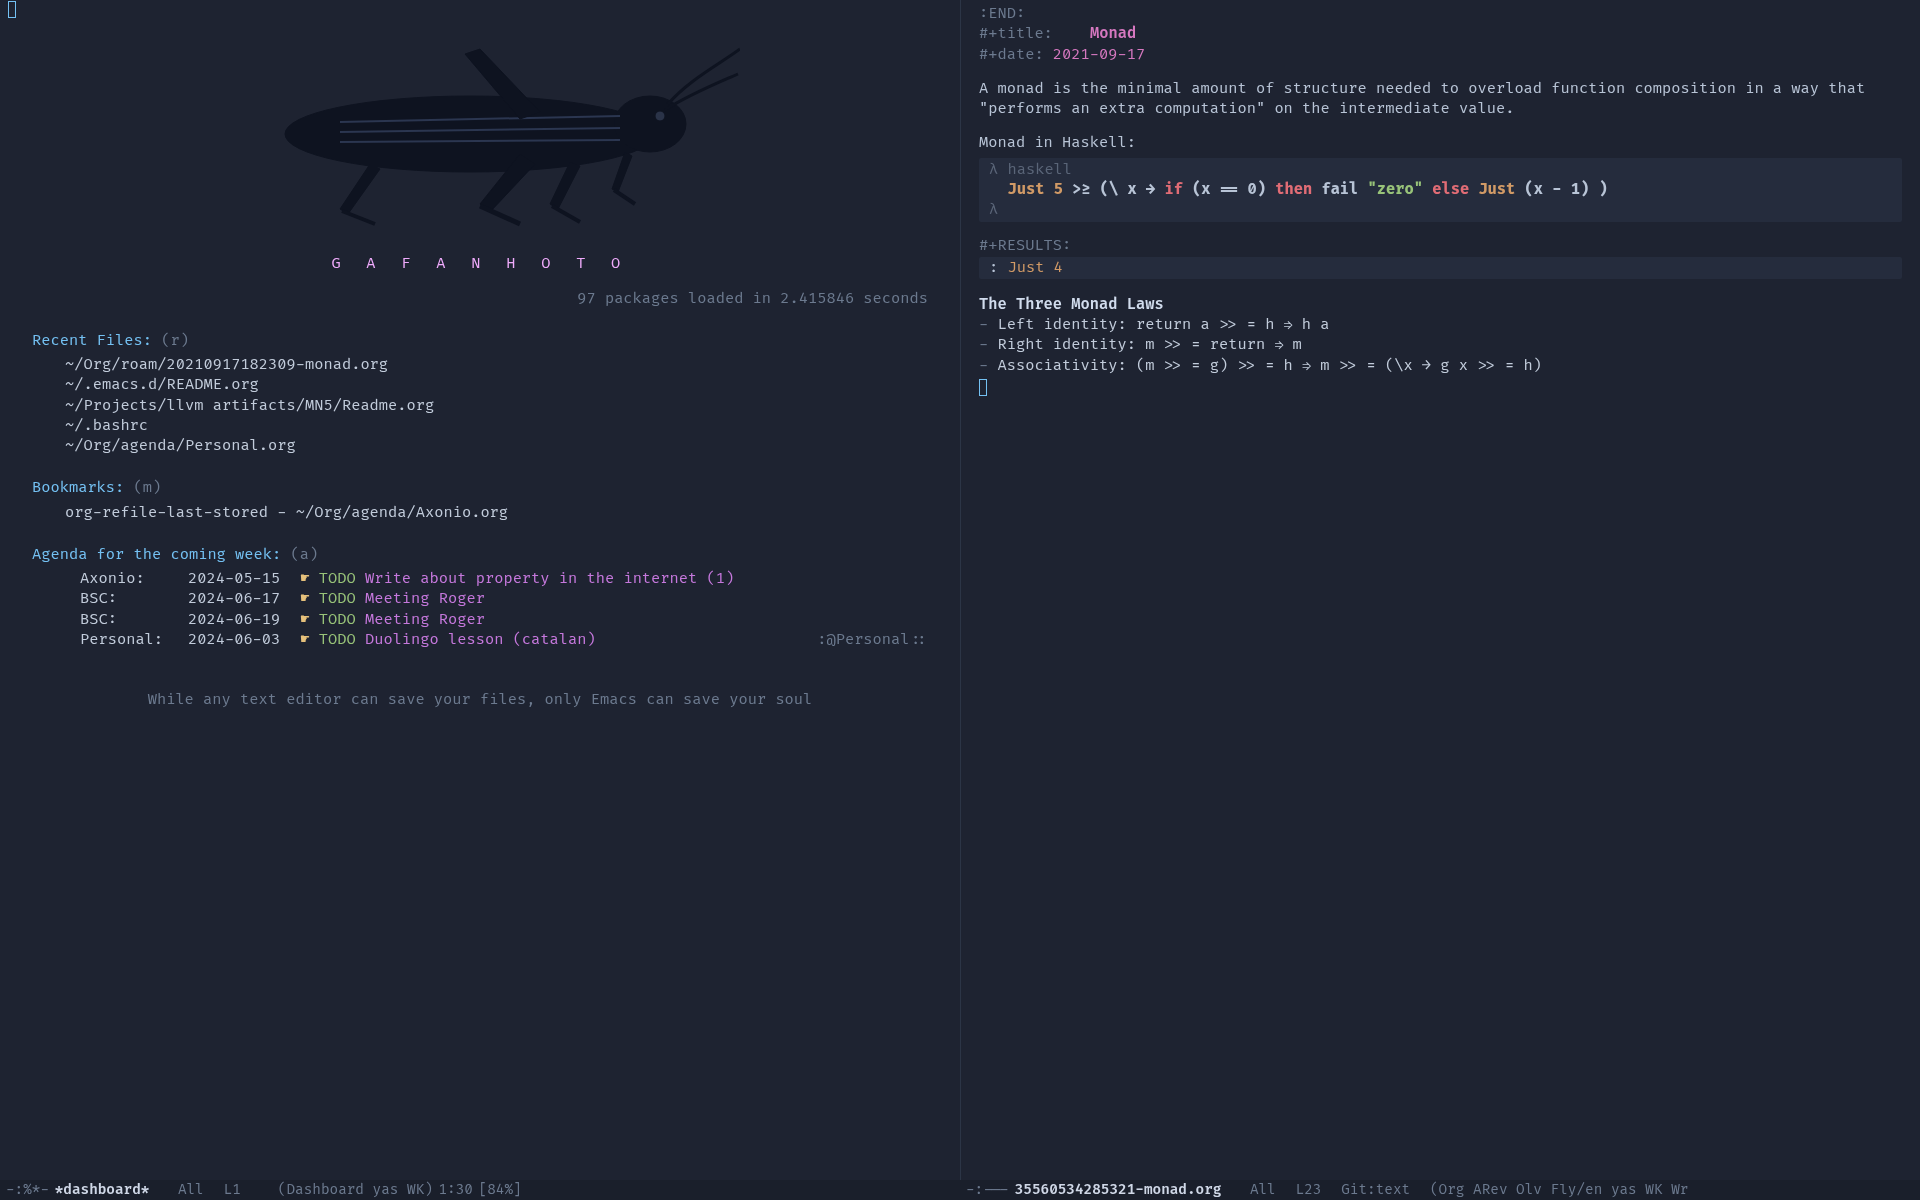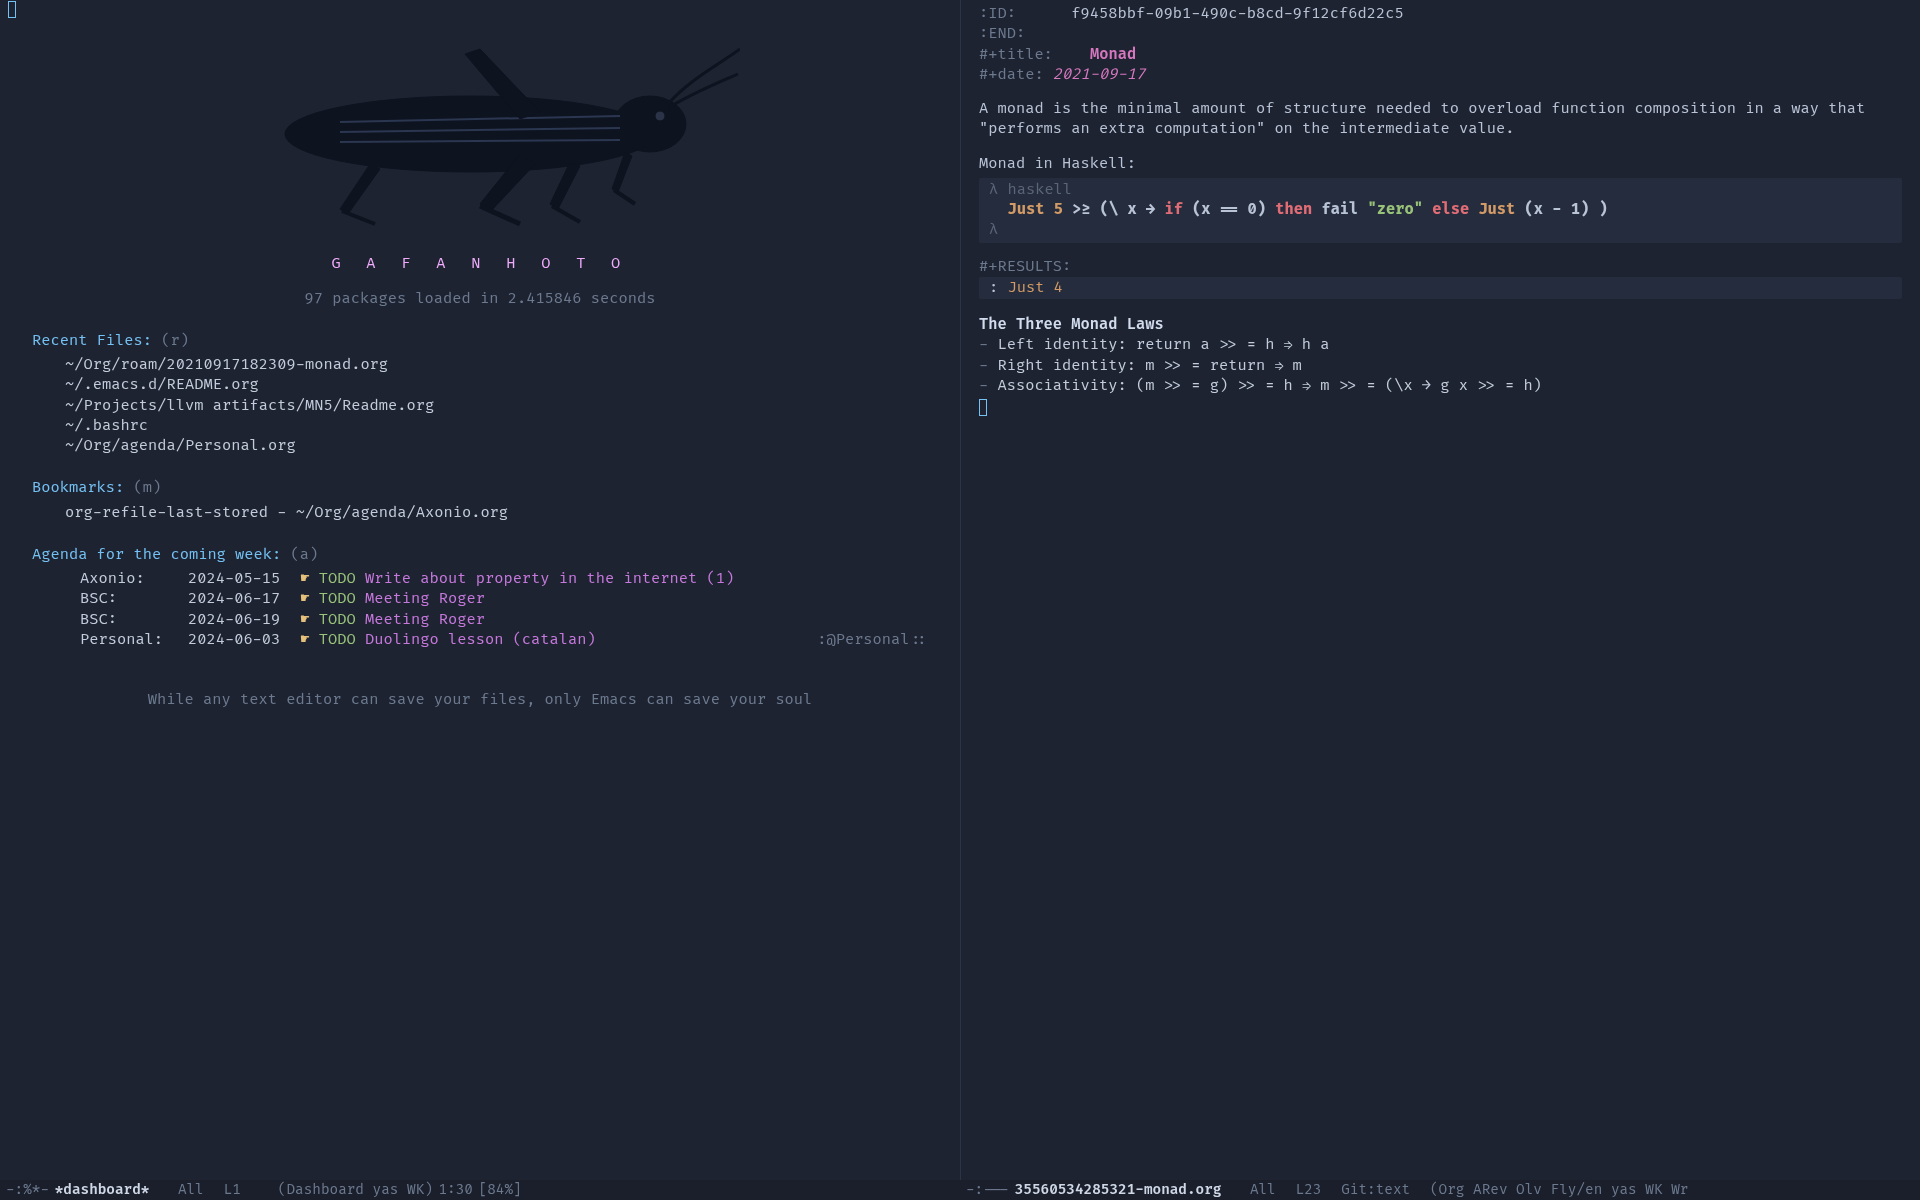--- a/index.html
+++ b/index.html
@@ -49,21 +49,21 @@
   .dash { padding: 4px 24px 0 24px; }
   .dash-banner { display:block; margin: 0 auto 10px auto; max-width:520px; }
   .dash-banner svg { width:100%; height:auto; display:block; }
   .dash-title {
     text-align:center;
     color:#f0abfc;
     letter-spacing: 0.55em;
     font-size:15px;
     margin: 6px 0 14px 0;
   }
-  .dash-status { text-align:center; color:var(--muted); margin-bottom:22px; }
+  .dash-status { text-align:right; color:var(--muted); margin-bottom:22px; }
 
   .section { margin: 0 0 22px 0; }
   .sec-title { color:var(--blue); display:inline; }
   .sec-key { color:var(--muted); }
   .list { list-style:none; margin-top:4px; }
   .list li { padding-left: 2.2em; color:#c2ccdb; }
 
   .agenda-line { padding-left:3.2em; white-space:pre; }
   .ag-cat   { color:#c2ccdb; display:inline-block; min-width:7.2em; }
   .ag-date  { color:#c2ccdb; display:inline-block; min-width:7.2em; margin-right:0.3em;}
@@ -73,21 +73,21 @@
   .ag-tag   { color:var(--muted); float:right; }
 
   .footer-quote { color:var(--muted); text-align:center; margin-top:40px; }
 
   
   .org { padding: 4px 10px 0 10px; }
   .org .drawer-kw { color:var(--muted); }
   .org .prop-val { color:#b8c4d6; }
   .org .meta-kw { color:var(--muted); }
   .org .meta-title { color:var(--pink); font-weight:600;padding-left:28px; }
-  .org .meta-date { color:var(--pink);font-style:italic; }
+  .org .meta-date { color:var(--pink); }
   .org p { margin: 14px 0; }
   .code-block { background:var(--bg-code); padding:2px 10px; border-radius:2px; margin:4px 0; }
   .code-block .lam, .code-block .hdr { color:var(--muted2); }
   .code-block .code-line { display:block; white-space:pre;font-weight:bold; }
   .cc-kw { color:var(--red); }
   .cc-const { color:var(--orange); }
   .cc-sym { color:#b8c4d6; }
   .cc-str { color:var(--green); }
 
   .results-block { background:var(--bg-code); padding:1px 10px; border-radius:2px; }
@@ -176,24 +176,20 @@
           <div class="agenda-line"><span class="ag-cat">Personal:</span><span class="ag-date">2024-06-03</span><span class="ag-mark">☛ </span><span class="todo-kw">TODO</span> <span class="ag-title">Duolingo lesson (catalan)</span><span class="ag-tag">:@Personal::</span></div>
         </div>
       </div>
 
       <div class="footer-quote">While any text editor can save your files, only Emacs can save your soul</div>
     </div>
   </div>
 
   <div class="window">
     <div class="org">
-      <div>
-        <span class="drawer-kw">:ID:</span>&nbsp;&nbsp;&nbsp;&nbsp;&nbsp;
-        <span class="prop-val">f9458bbf-09b1-490c-b8cd-9f12cf6d22c5</span>
-      </div>
       <div><span class="drawer-kw">:END:</span></div>
 
       <div>
         <span class="meta-kw">#+title:</span>
         <span class="meta-title">Monad</span>
       </div>
       <div>
         <span class="meta-kw">#+date:</span>
         <span class="meta-date">2021-09-17</span>
       </div>

